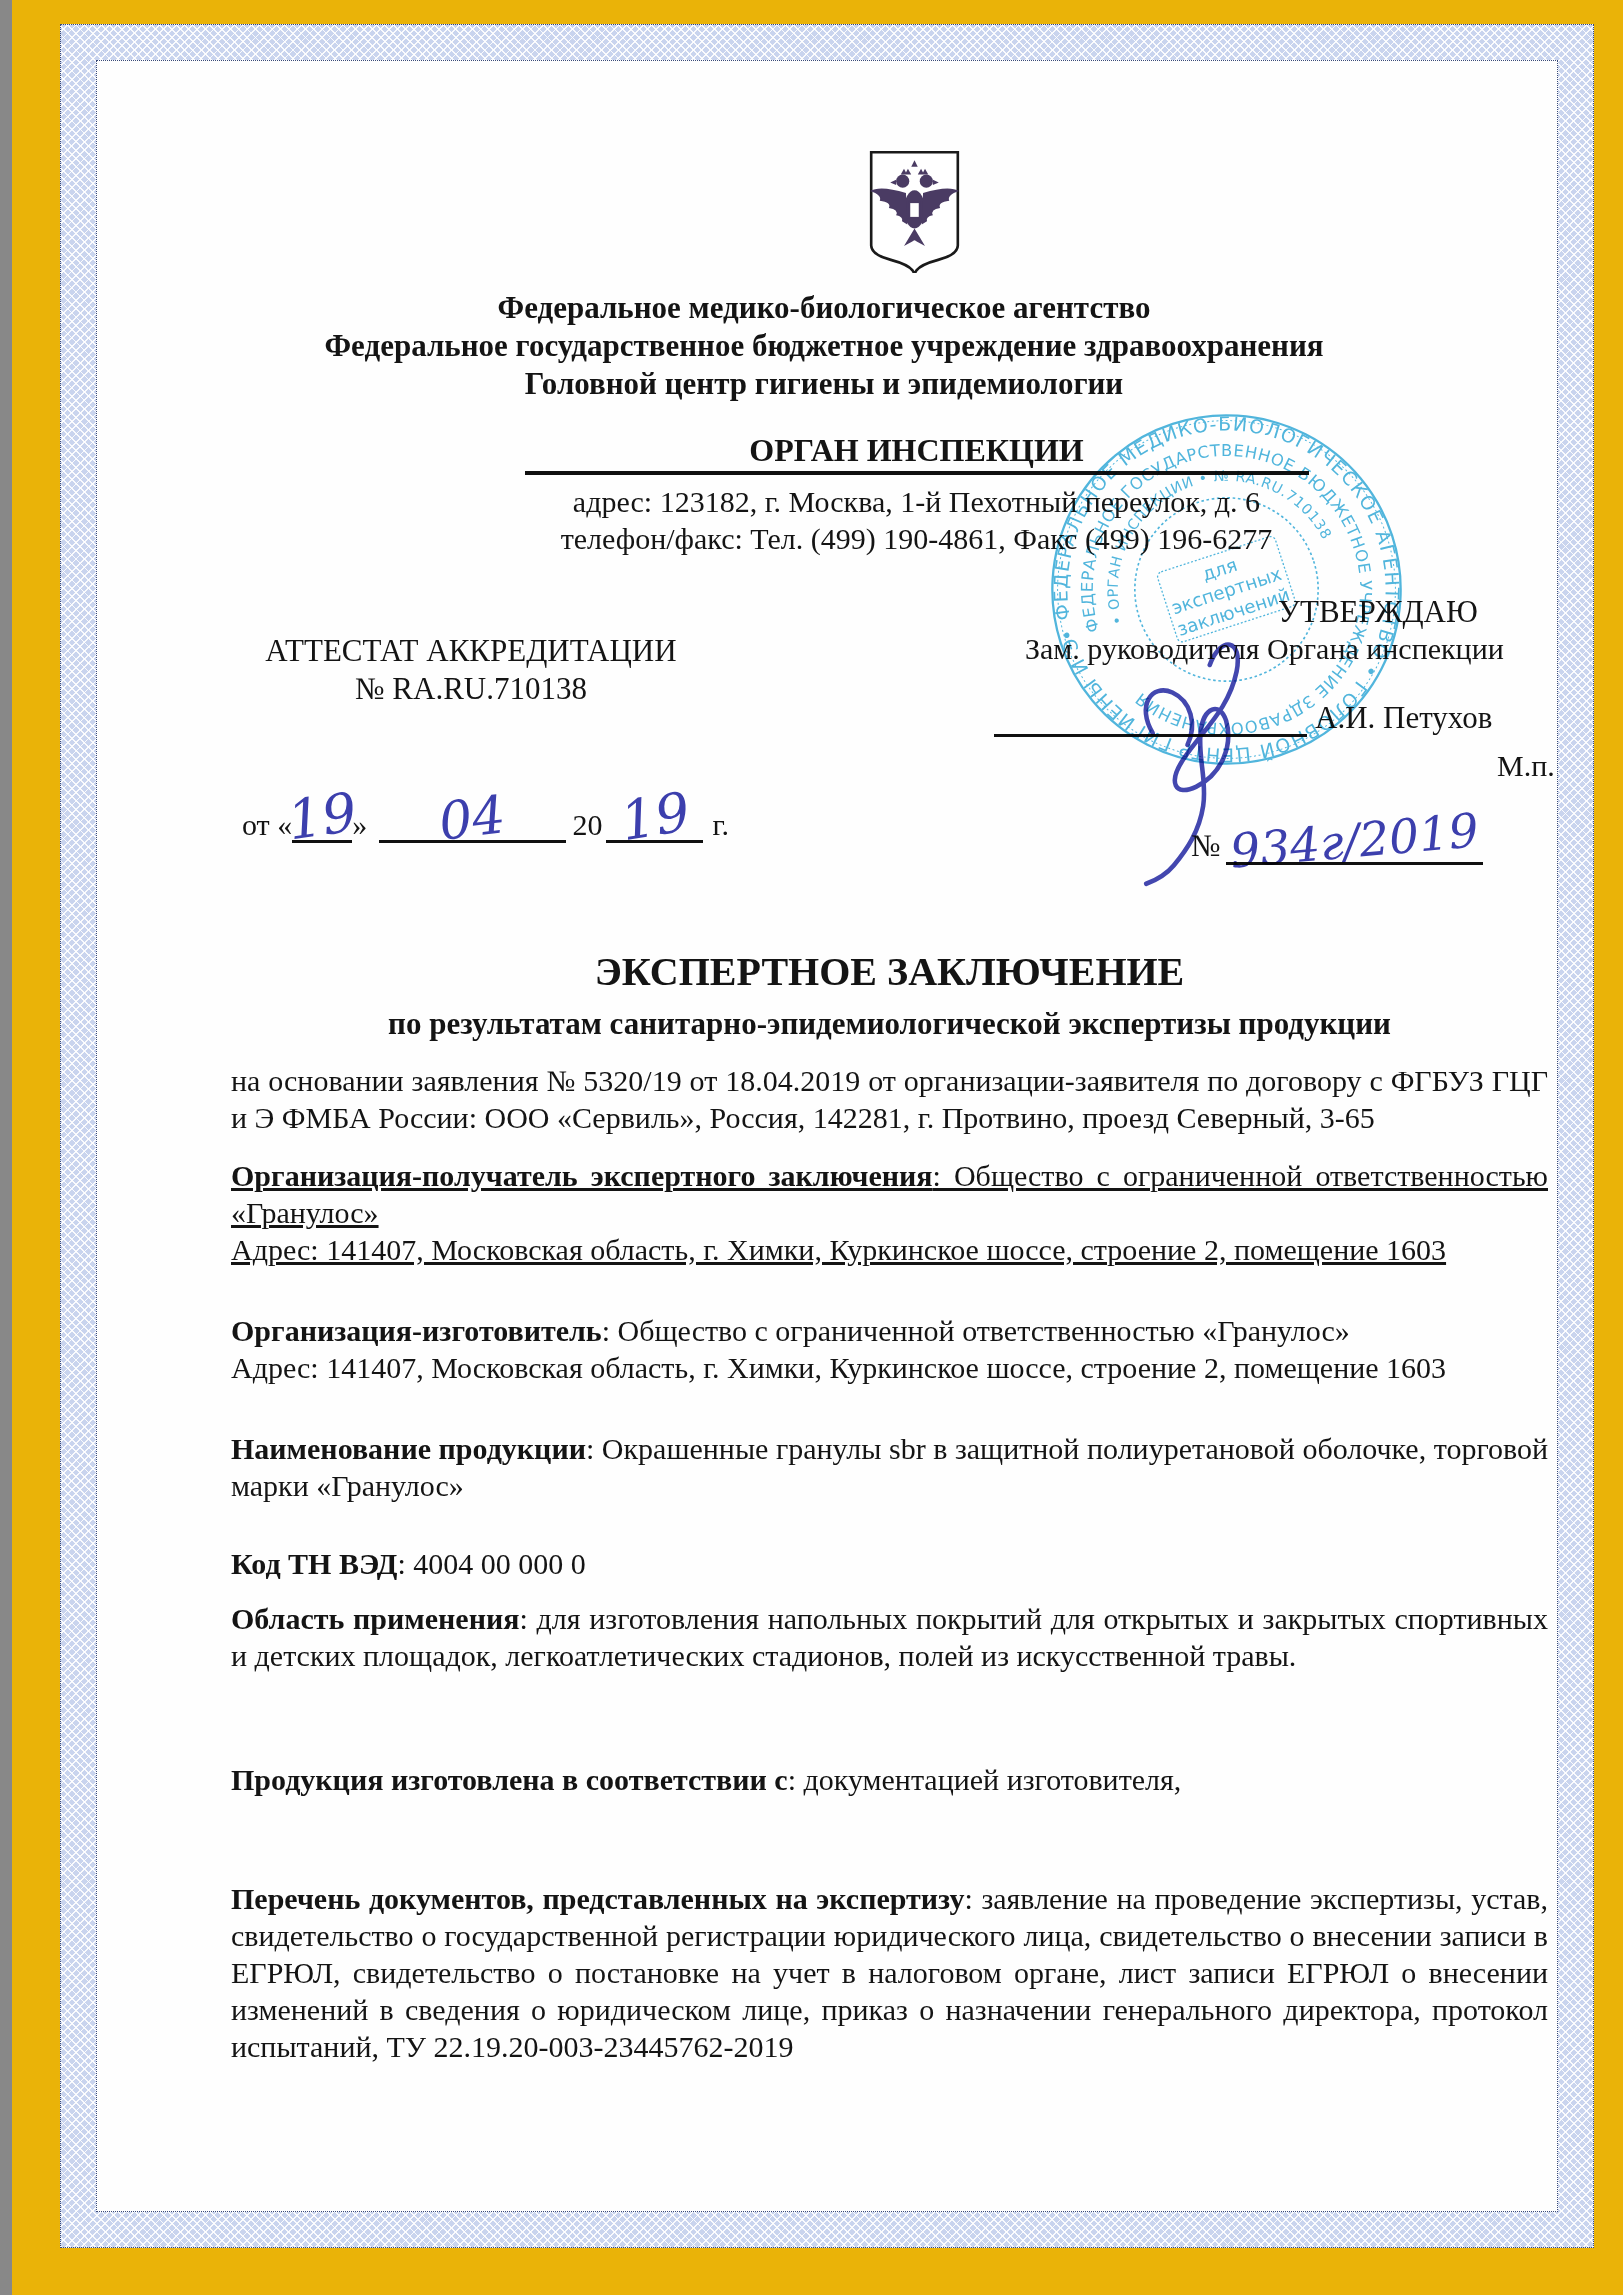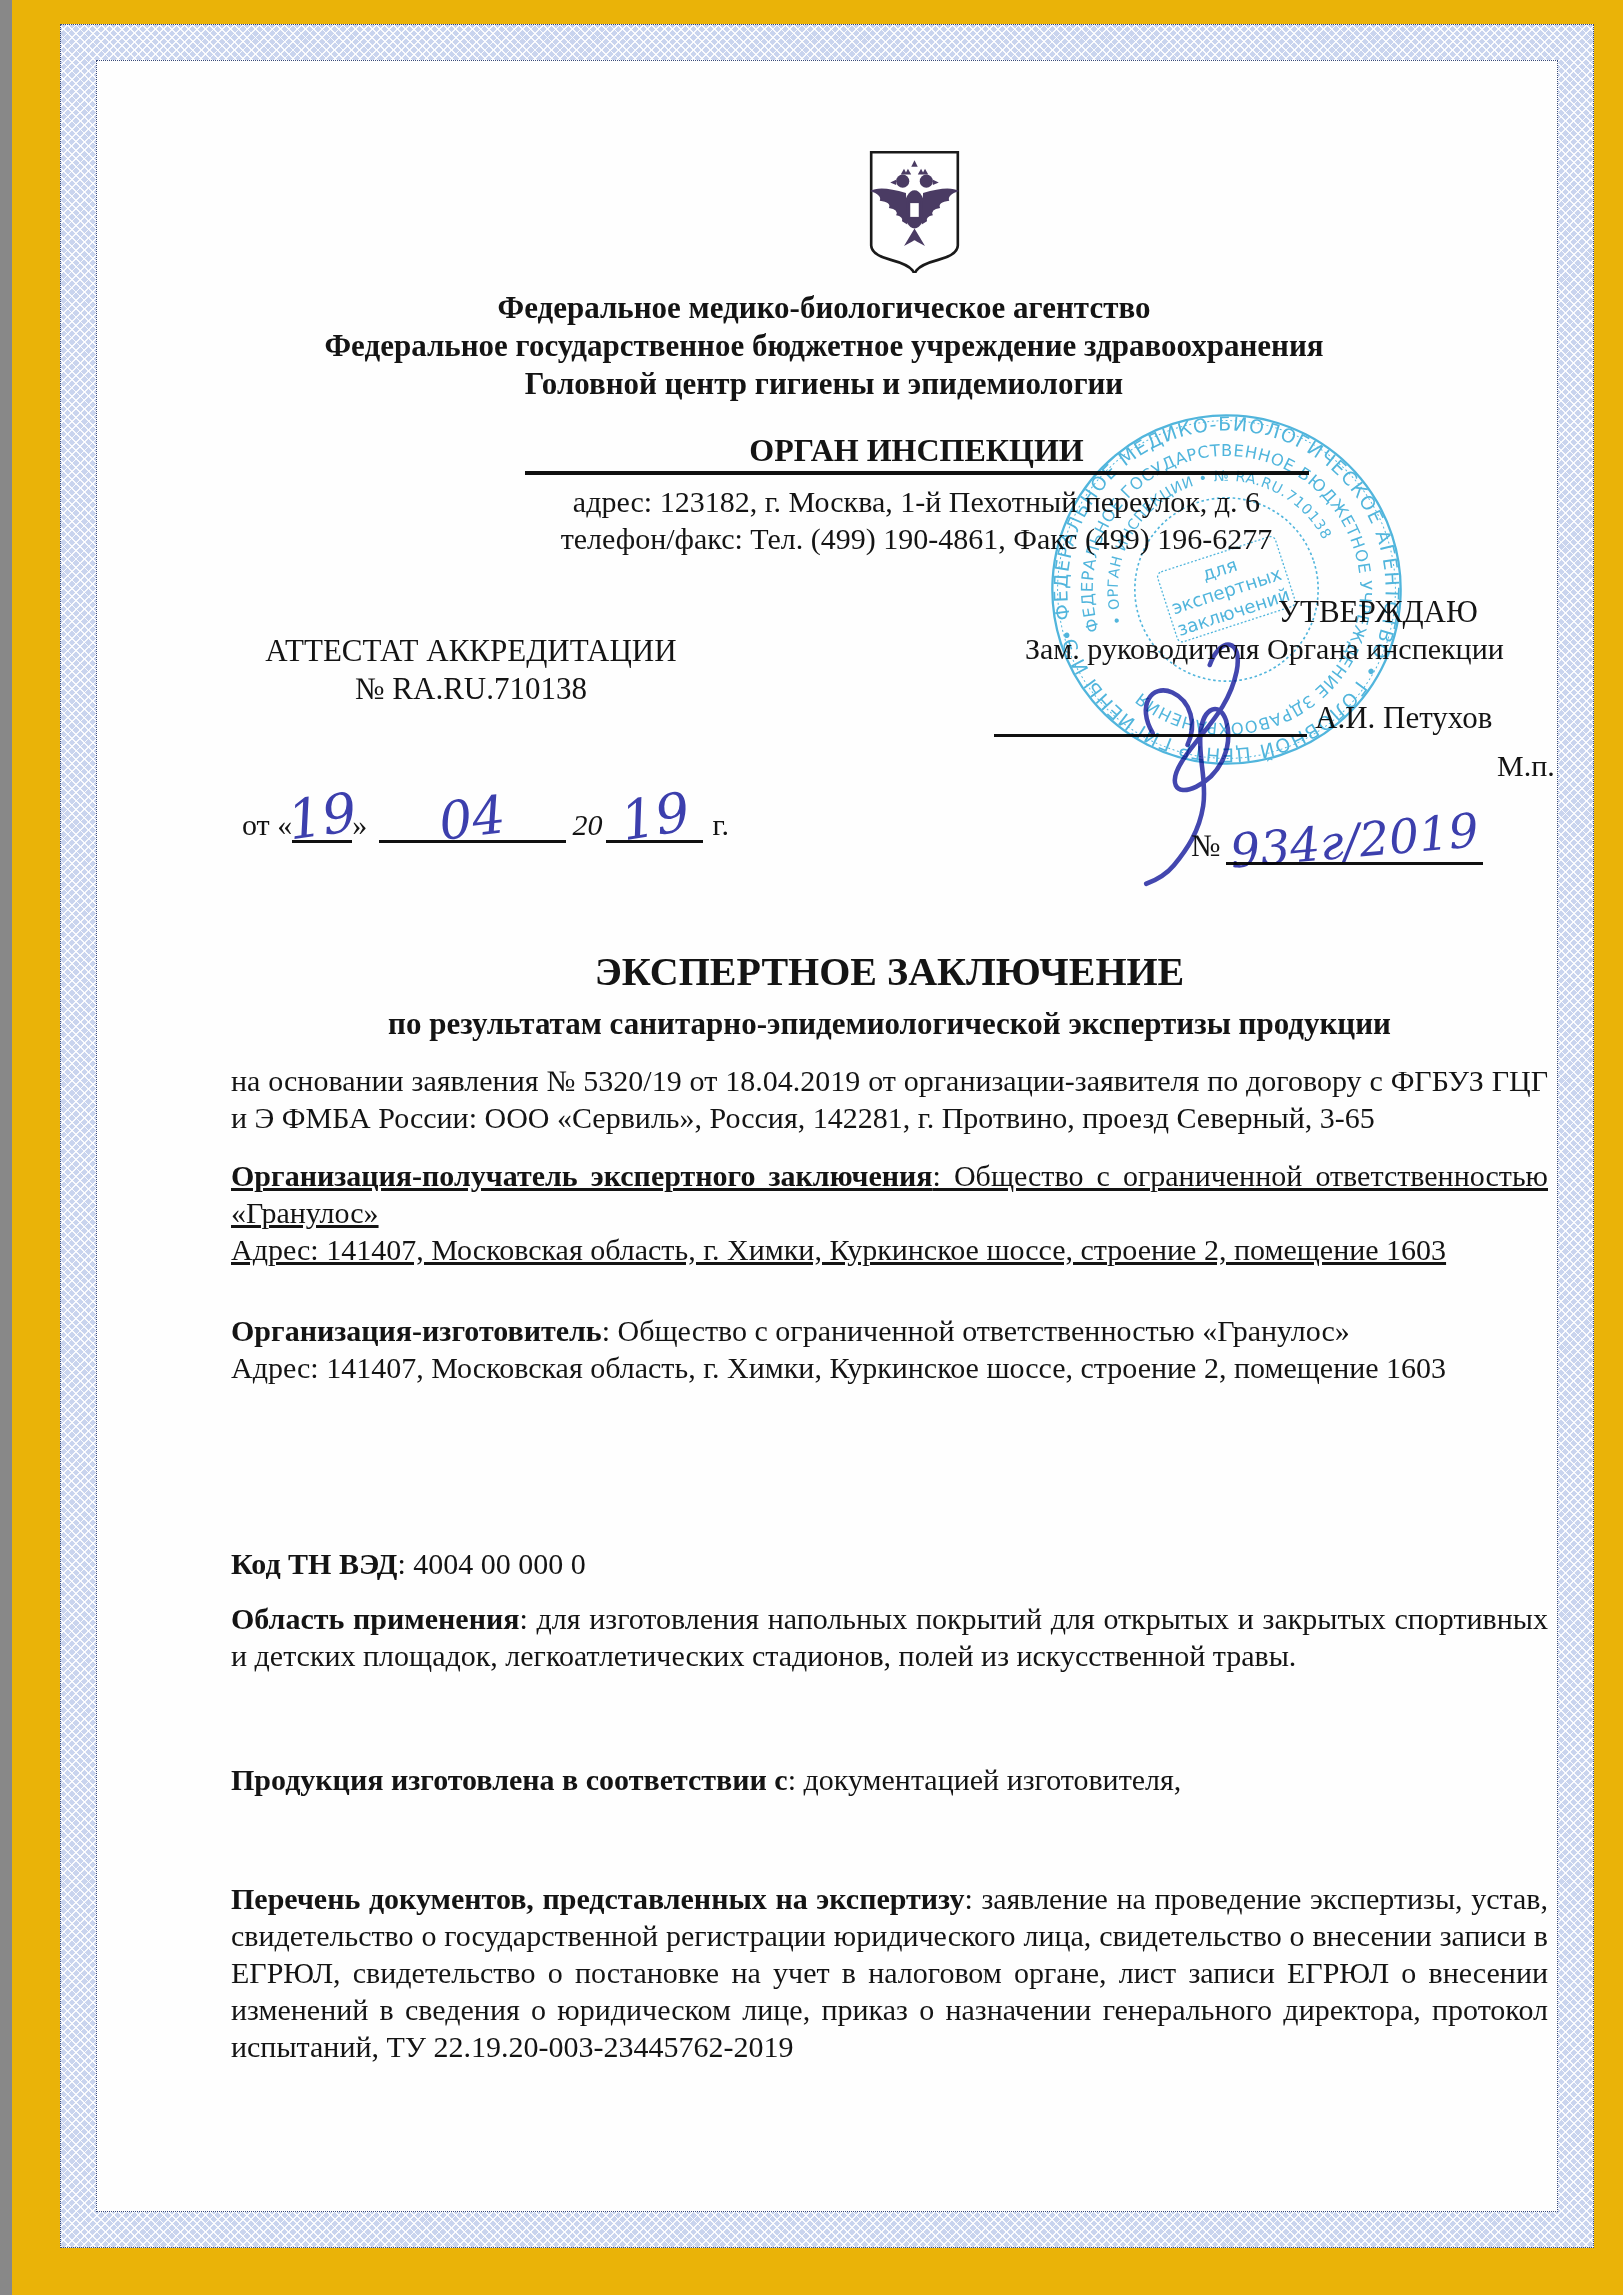--- a/index.html
+++ b/index.html
@@ -100,21 +100,21 @@
 
   <div class="dateline">
     <span class="printed">от «</span>
     <span class="blank" style="width:60px; height:73px;">
         <span class="hand" style="font-size:54px; line-height:.85; transform:rotate(-8deg);">19</span>
       </span>
     <span class="printed">»</span>
     <span class="blank" style="width:187px; height:73px; margin-left:11.8px;">
         <span class="hand" style="font-size:52px; line-height:.85; transform:rotate(-7deg);">04</span>
       </span>
-    <span class="printed" style="margin-left:6.5px;font-style:italic;">20</span>
+    <span class="printed" style="margin-left:6.5px;">20</span>
     <span class="blank" style="width:97px; height:73px; margin-left:3.9px;">
         <span class="hand" style="font-size:54px; line-height:.85; transform:rotate(-9deg);">19</span>
       </span>
     <span class="printed" style="margin-left:9.2px;">г.</span>
   </div>
 
   <div class="numline">
     <span class="printed" style="padding-bottom:1.3px;">№</span>
     <span class="blank" style="width:257px; height:79px; margin-left:5.2px;">
         <span class="hand" style="font-size:47px; line-height:.9; transform:rotate(-5deg);">934г/2019</span>
@@ -129,20 +129,23 @@
   <div class="para" style="top:1157px;text-decoration:underline;">
     <b>Организация-получатель экспертного заключения</b><span>: Общество с ограниченной ответственностью «Гранулос»</span>
     <div class="addr">Адрес: 141407, Московская область, г. Химки, Куркинское шоссе, строение 2, помещение 1603</div>
   </div>
 
   <div class="para" style="top:1312px;">
     <b>Организация-изготовитель</b><span>: Общество с ограниченной ответственностью «Гранулос»</span>
     <div class="addr">Адрес: 141407, Московская область, г. Химки, Куркинское шоссе, строение 2, помещение 1603</div>
   </div>
 
+  <div class="para" style="top:1430px;">
+    <b>Наименование продукции</b><span>: Окрашенные гранулы sbr в защитной полиуретановой оболочке, торговой марки «Гранулос»</span>
+  </div>
 
   <div class="para" style="top:1545px;">
     <b>Код ТН ВЭД</b><span>: 4004 00 000 0</span>
   </div>
 
   <div class="para" style="top:1600px;">
     <b>Область применения</b><span>: для изготовления напольных покрытий для открытых и закрытых спортивных и детских площадок, легкоатлетических стадионов, полей из искусственной травы.</span>
   </div>
 
   <div class="para" style="top:1761px;">

